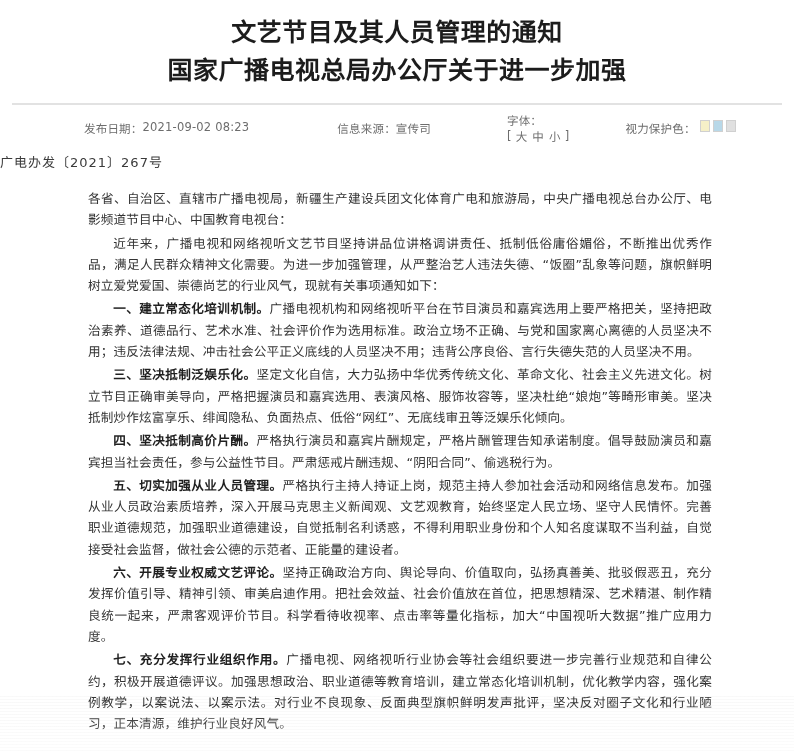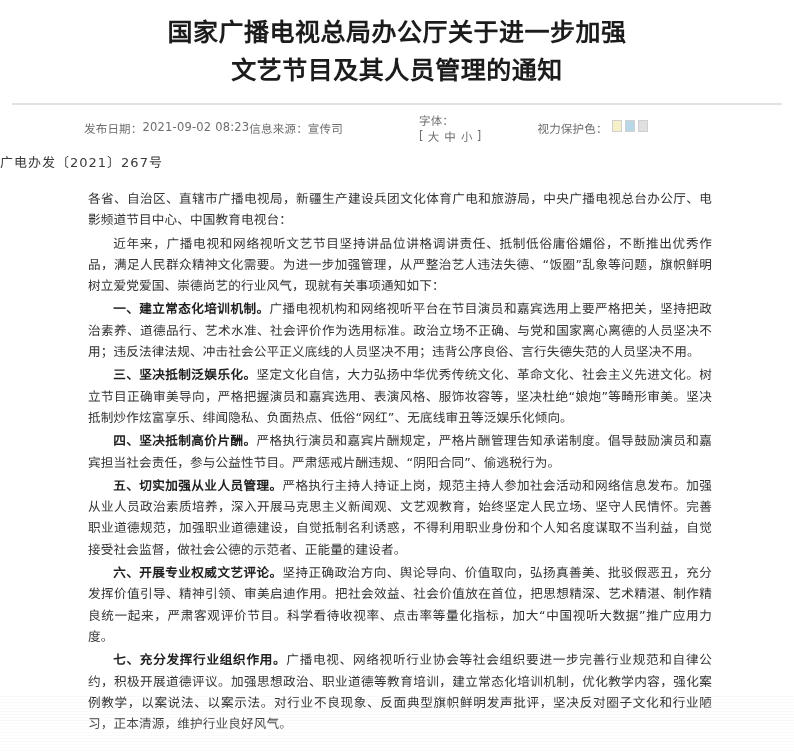--- a/index.html
+++ b/index.html
@@ -65,21 +65,21 @@
     letter-spacing: 0.2px;
     padding: 0 60px 0 84px;
     box-sizing: border-box;
     white-space: nowrap;
   }
   .meta-item {
     display: flex;
     align-items: flex-start;
   }
   .meta-publish { flex: 0 0 auto; }
-  .meta-source  { }
+  .meta-source  { margin-left: 88px; }
   .meta-fontsize { margin-left: 76px; flex-direction: column; }
   .meta-eyecolor { margin-left: 56px; }
 
   .meta-label { color: #6d6d6d; }
   .meta-value { color: #6d6d6d; }
 
   .fontsize-group {
     display: inline-flex;
     align-items: center;
     gap: 3px;
@@ -168,22 +168,22 @@
     opacity: 0.9;
   }
 </style>
 </head>
 <body>
 
 <div class="page">
 
   <div class="title-block">
     <h1 class="doc-title">
+      <span class="tline">文艺节目及其人员管理的通知</span>
       <span class="tline">国家广播电视总局办公厅关于进一步加强</span>
-      <span class="tline">文艺节目及其人员管理的通知</span>
     </h1>
   </div>
 
   <hr class="title-divider">
 
   <div class="meta-bar">
 
     <div class="meta-item meta-publish">
       <span class="meta-label">发布日期：</span>
       <span class="meta-value">2021-09-02 08:23</span>

